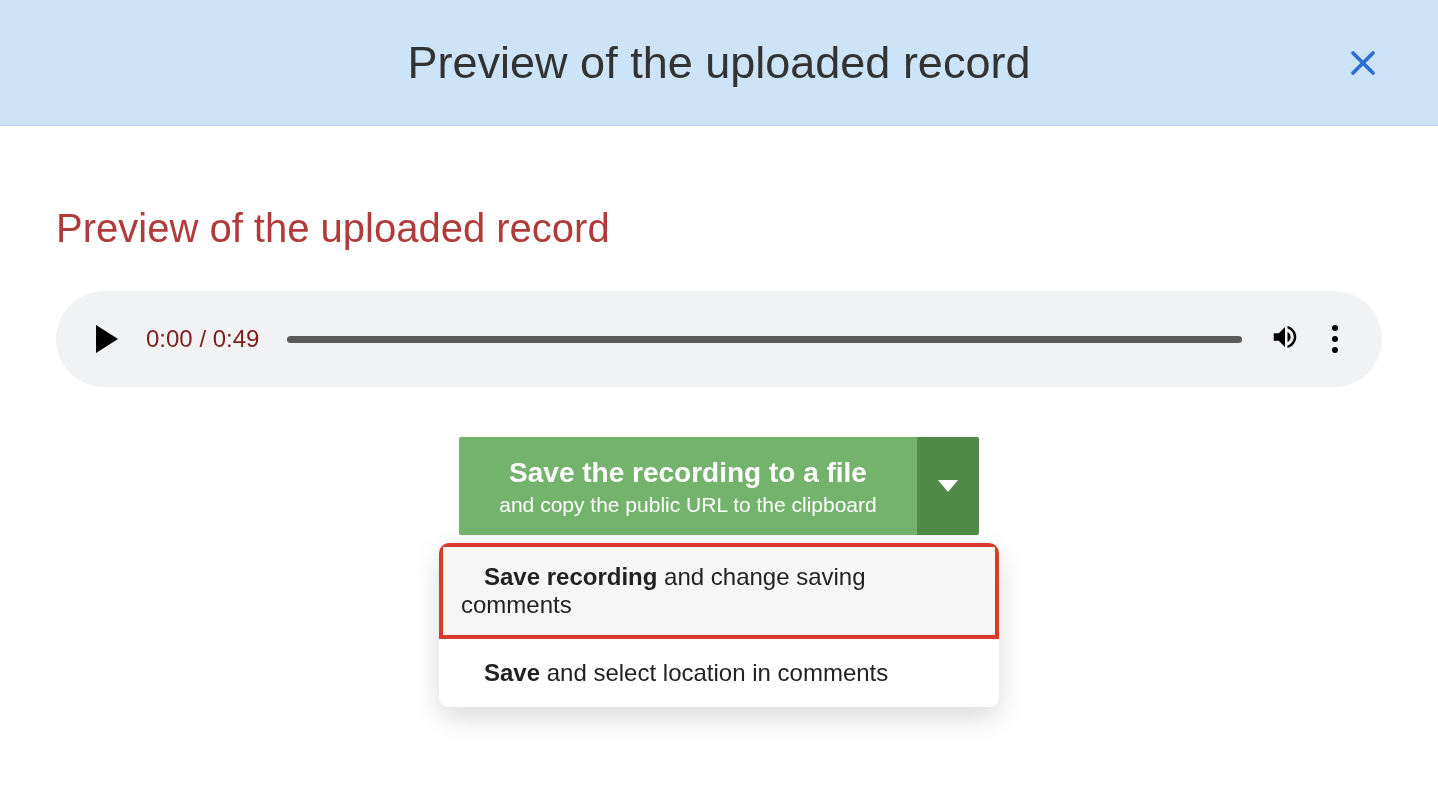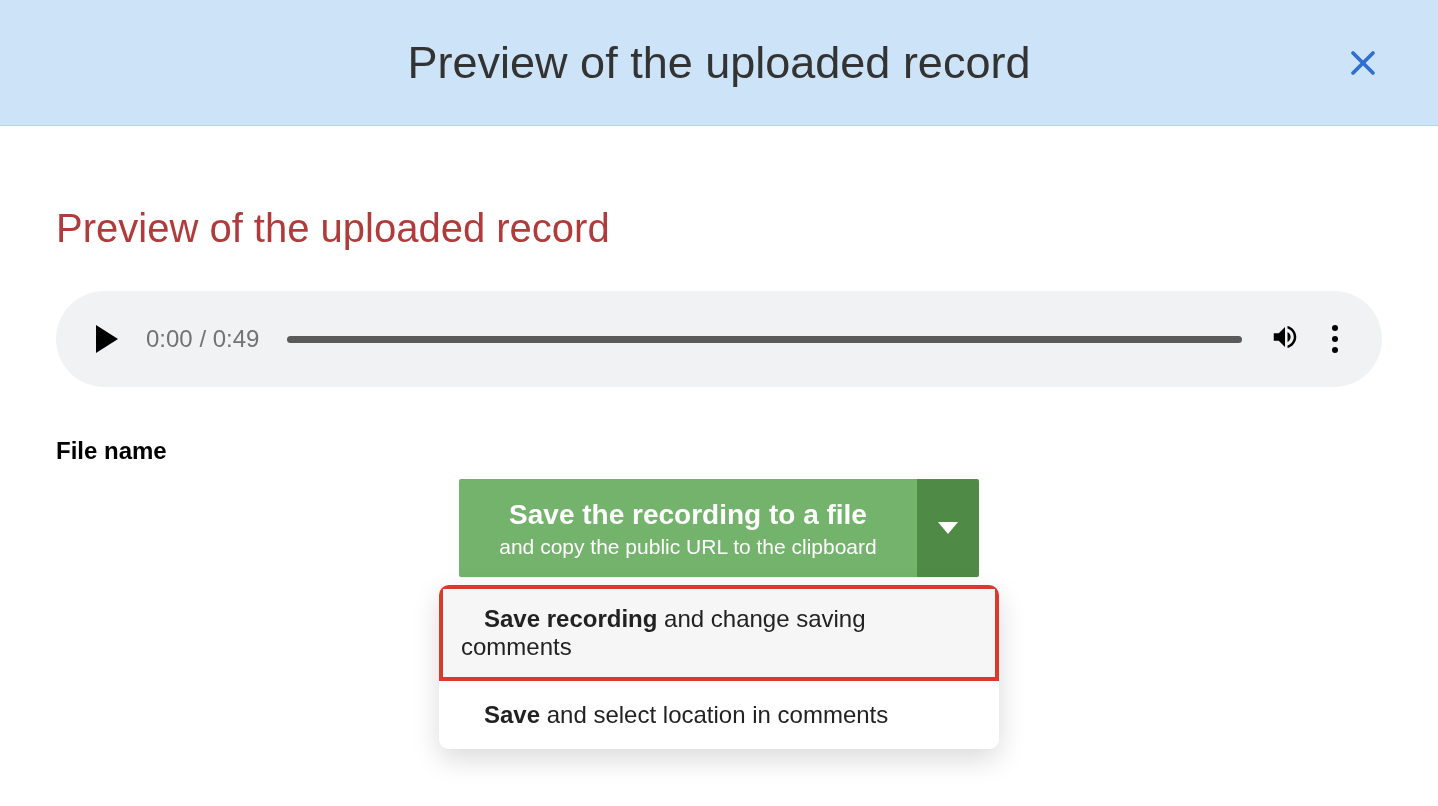--- a/index.html
+++ b/index.html
@@ -60,21 +60,21 @@
     }
     .play-btn {
       width: 0; height: 0;
       border-left: 22px solid #000;
       border-top: 14px solid transparent;
       border-bottom: 14px solid transparent;
       cursor: pointer;
     }
     .time-display {
       font-size: 24px;
-      color: #737373;
+      color: #7f1d1d;
       white-space: nowrap;
     }
     .progress-track {
       flex: 1;
       height: 7px;
       background: #5a5a5a;
       border-radius: 4px;
       cursor: pointer;
     }
     .volume-icon svg { width: 30px; height: 30px; fill: #000; }
@@ -210,21 +210,20 @@
         <path d="M3 9v6h4l5 5V4L7 9H3zm13.5 3A4.5 4.5 0 0 0 14 7.97v8.05c1.48-.73 2.5-2.25 2.5-4.02zM14 3.23v2.06c2.89.86 5 3.54 5 6.71s-2.11 5.85-5 6.71v2.06c4.01-.91 7-4.49 7-8.77s-2.99-7.86-7-8.77z"></path>
       </svg>
     </div>
     <div class="kebab">
       <span></span>
       <span></span>
       <span></span>
     </div>
   </div>
 
-  <div class="field-label">File name</div>
 
   <div class="action-row">
     <div class="split-button">
       <div class="save-main">
         <div class="line1">Save the recording to a file</div>
         <div class="line2">and copy the public URL to the clipboard</div>
       </div>
       <div class="save-caret">
         <svg viewBox="0 0 20 12">
           <polygon points="0,0 20,0 10,12"></polygon>

